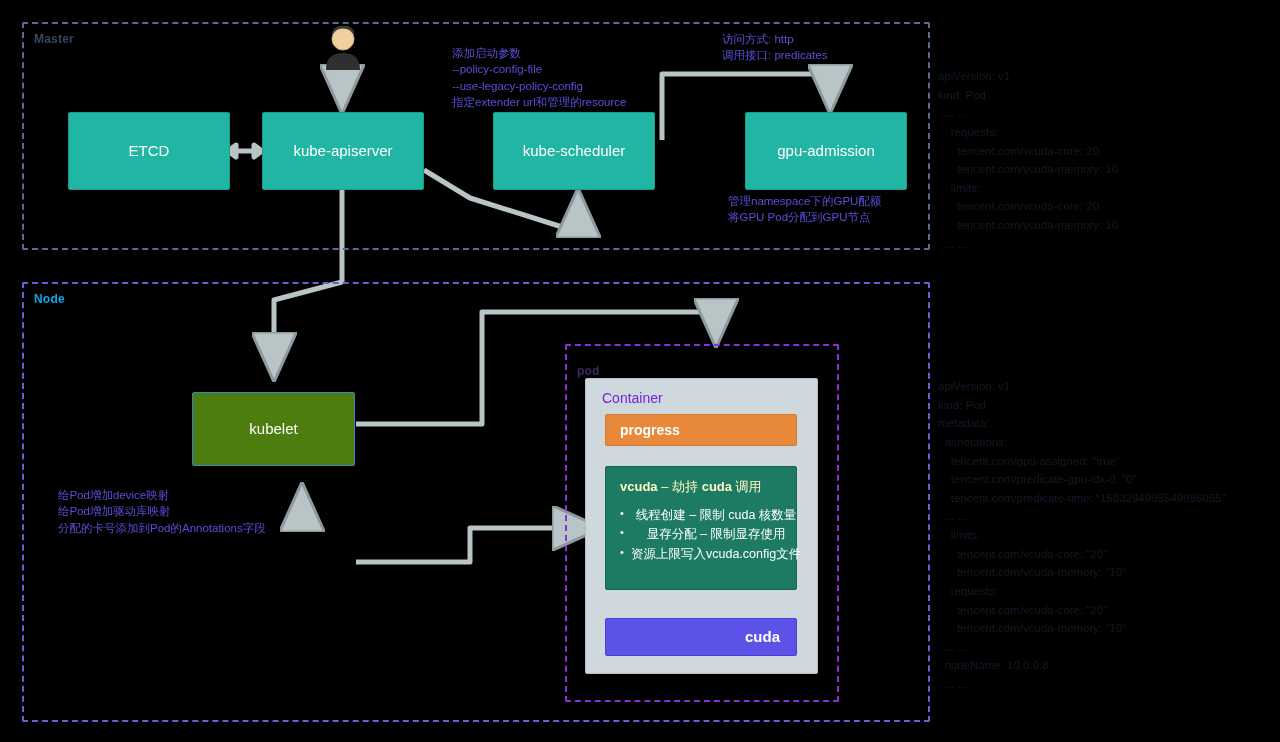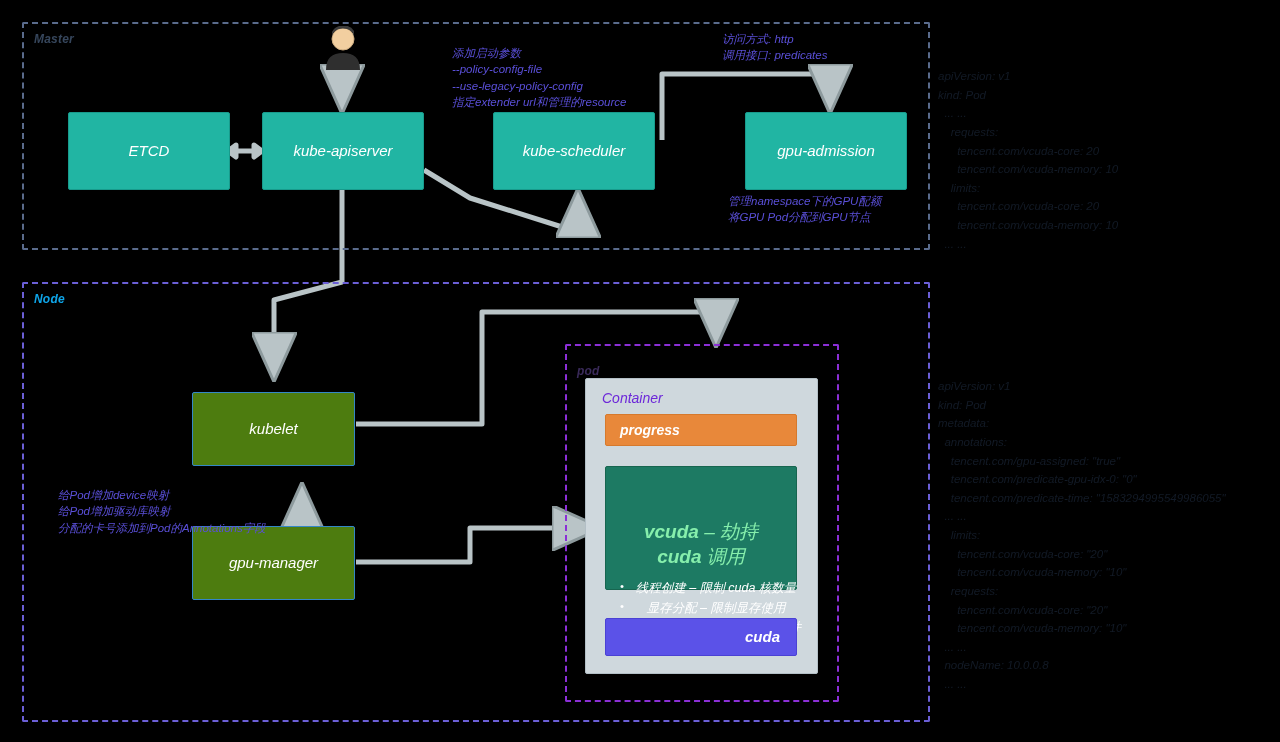--- a/index.html
+++ b/index.html
@@ -3,21 +3,21 @@
 <meta charset="utf-8">
 <style>
   * { box-sizing: border-box; }
   html, body {
     margin: 0; padding: 0;
     background: #000000;
     width: 1280px; height: 742px;
     overflow: hidden;
     font-family: "Liberation Sans", "DejaVu Sans", sans-serif;
   }
-  #canvas { position: relative; width: 1280px; height: 717px; background:#000;font-style:italic; }
+  #canvas { position: relative; width: 1280px; height: 717px; background:#000; }
 
   
   .region {
     position: absolute;
     border: 2px dashed #6b5fd6;
     border-radius: 2px;
   }
   .region.master { border-color:#5a6b8c; }
   .region-label {
     position: absolute;
@@ -54,21 +54,21 @@
     position:absolute;
     background:#cfd8dd;
     border:1px solid #b3bfc6;
     border-radius:2px;
   }
   .container-title {
     position:absolute; left:16px; top:11px;
     color:#6d28d9; font-size:14px; font-weight:400;
   }
 
-  .vcuda-head { color:#86efac; font-size:19px; margin-bottom:4px;margin-top:41px; }
+  .vcuda-head { color:#fef9c3; font-size:13px; margin-bottom:4px; }
   .vcuda-head b { font-weight:700; }
   .vcuda-list { margin:6px 0 0 0; padding:0; list-style:none; }
   .vcuda-list li {
     color:#ffffff; font-size:12.5px; line-height:1.55;
     position:relative; padding-left:11px; white-space:nowrap;
   }
   .vcuda-list li:before {
     content:"•"; position:absolute; left:0; top:-1px; font-size:11px;
   }
 
@@ -168,21 +168,20 @@
 
   <div class="annot" style="left:728px; top:193px; white-space:pre;">管理namespace下的GPU配额
 将GPU Pod分配到GPU节点</div>
 
   <div class="region" style="left:22px; top:282px; width:908px; height:440px;">
     <span class="region-label" style="left:10px; top:8px;">Node</span>
   </div>
 
   <div class="node-box blue" style="left:192px; top:392px; width:163px; height:74px;">kubelet</div>
 
-  <div class="node-box blue" style="left:192px; top:526px; width:163px; height:74px;">gpu-manager</div>
 
   <div class="annot" style="left:58px; top:441px; white-space:pre;margin-top:46px;">给Pod增加device映射
 给Pod增加驱动库映射
 分配的卡号添加到Pod的Annotations字段</div>
 
 
   <div class="region" style="left:565px; top:344px; width:274px; height:358px; border-color:#8b2fd6;">
     <span class="region-label" style="left:10px; top:18px; color:#3a2a5a;">pod</span>
   </div>
 

